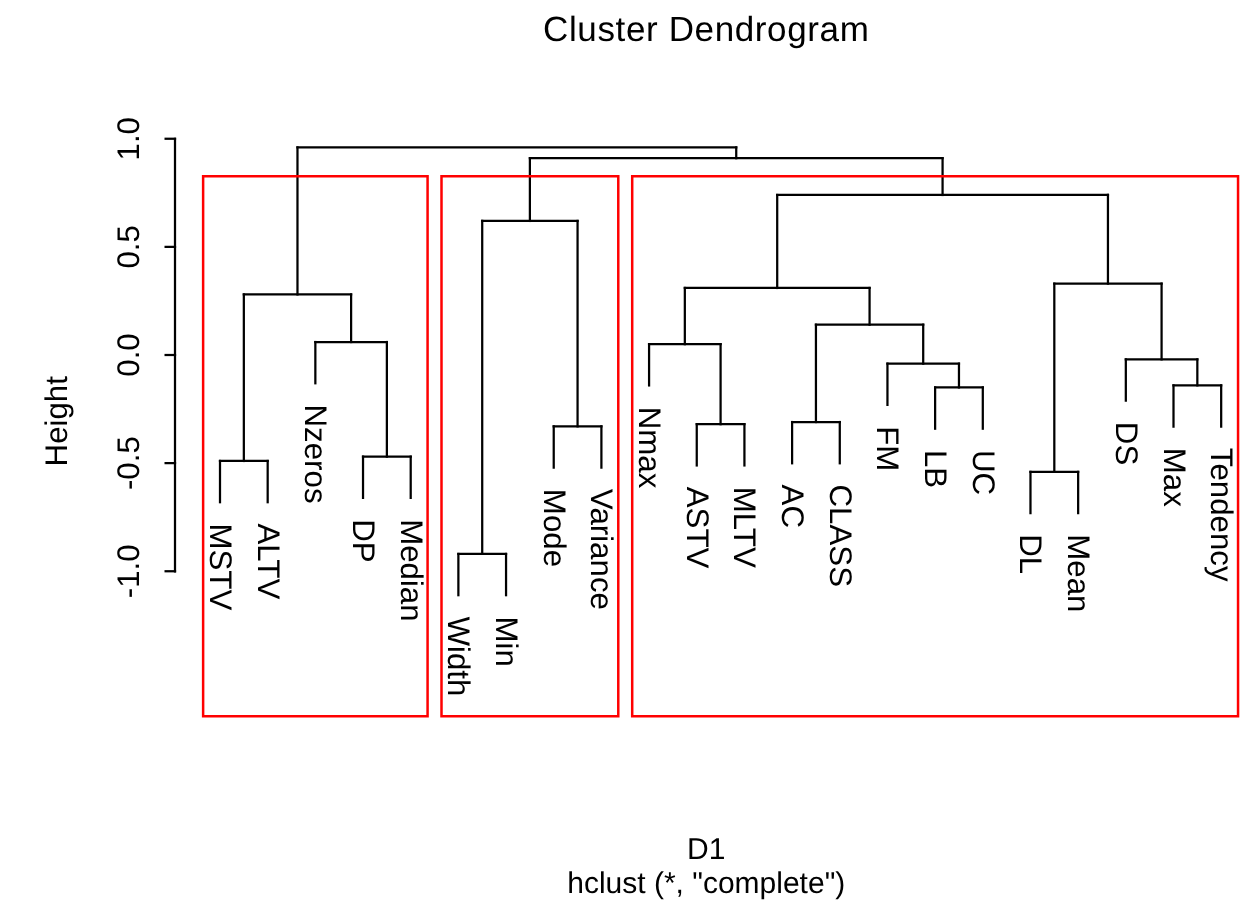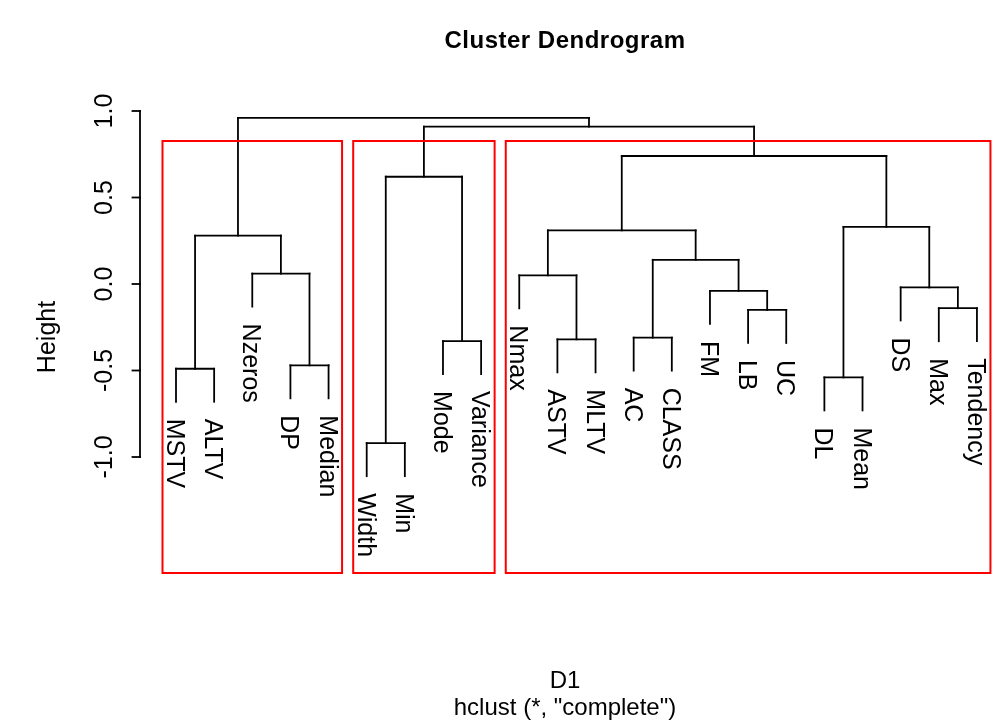--- a/index.html
+++ b/index.html
@@ -1,21 +1,21 @@
 <!DOCTYPE html>
 <html><head>
 <meta charset="utf-8">
 <style>
   html,body{margin:0;padding:0;background:#ffffff;}
   body{width:1002px;height:727px;font-family:"Liberation Sans",sans-serif;color:#000;}
   .fig{position:relative;width:1002px;height:727px;background:#fff;overflow:hidden;}
   .fig svg{position:absolute;left:0;top:0;width:1002px;height:727px;}
   .fig svg text{fill:#000000;font-family:"Liberation Sans",sans-serif;}
   .overlay{position:absolute;white-space:nowrap;transform:translate(-50%,-50%);}
-  .title{left:565px;top:40px;font-size:24px;font-weight:bold;letter-spacing:0.5px;}
+  .title{left:565px;top:24px;font-size:28px;font-weight:normal;letter-spacing:0.5px;}
   .ylab{left:46px;top:337px;font-size:25px;transform:translate(-50%,-50%) rotate(-90deg);}
   .xlab{left:565px;top:680px;font-size:24px;}
   .xnote{left:565px;top:707px;font-size:24px;}
 </style>
 </head>
 <body>
 
 <div class="fig">
   <svg id="dendro-svg" xmlns="http://www.w3.org/2000/svg" viewBox="0 0 1002 727">
       <line x1="140" y1="111" x2="140" y2="457" stroke="#000000" stroke-width="1.8" stroke-linecap="square"></line>

